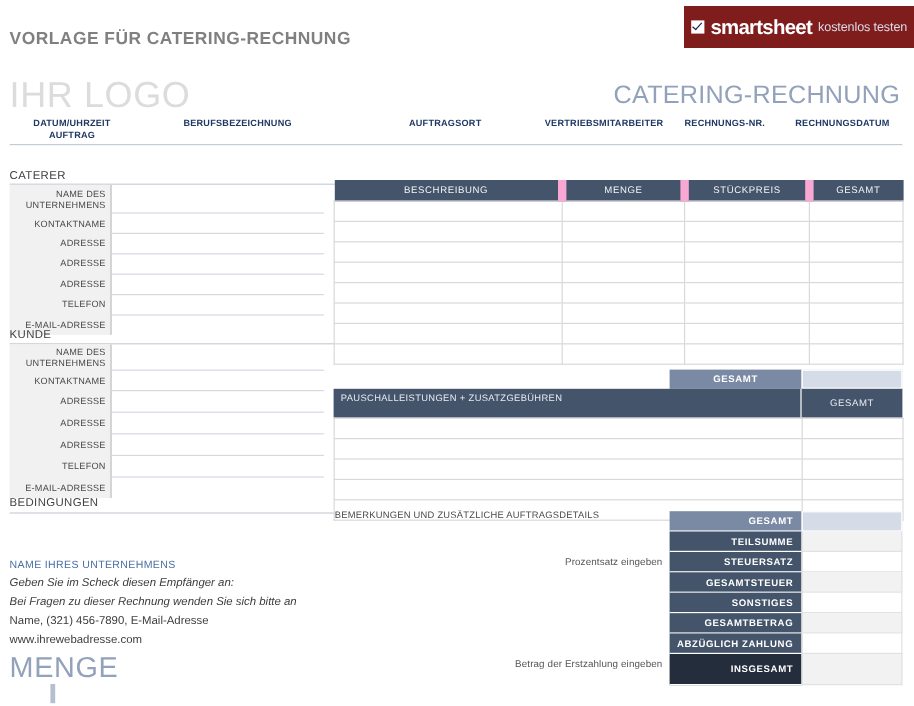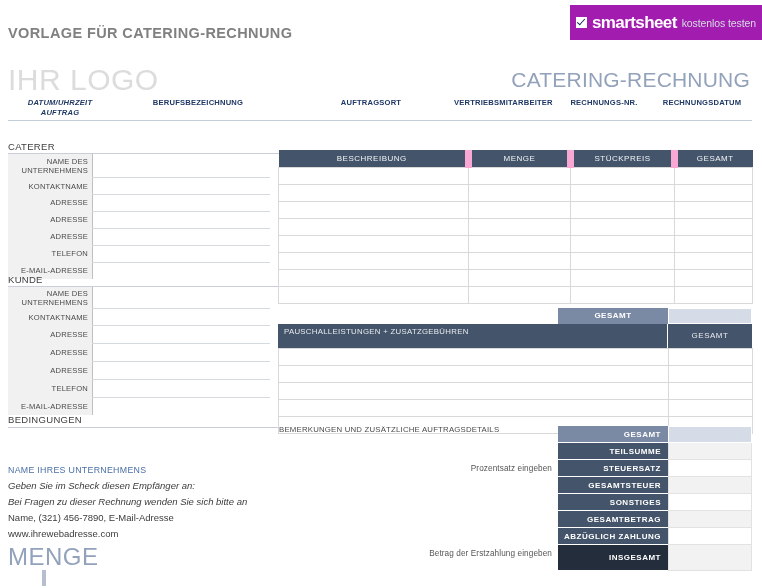--- a/index.html
+++ b/index.html
@@ -32,21 +32,21 @@
     letter-spacing: 0.4px;
     color: #808080;
     white-space: nowrap;
   }
   #smartsheet-badge {
     position: absolute;
     left: 570px;
     top: 5px;
     width: 192px;
     height: 35px;
-    background: #a21caf;
+    background: #7f1d1d;
     display: flex;
     align-items: center;
     justify-content: center;
     gap: 5px;
   }
   #ss-check {
     width: 11px;
     height: 11px;
     background: #ffffff;
     position: relative;
@@ -302,21 +302,21 @@
     <span id="ss-check"></span>
     <span id="ss-word">smartsheet</span>
     <span id="ss-tag">kostenlos testen</span>
   </div>
 </div>
 
 <div id="logo-placeholder">IHR LOGO</div>
 <div id="invoice-heading">CATERING-RECHNUNG</div>
 
 <div id="header-strip">
-  <div class="hcol" style="left:4px;width:96px;font-style:italic;">DATUM/UHRZEIT AUFTRAG</div>
+  <div class="hcol" style="left:4px;width:96px;">DATUM/UHRZEIT AUFTRAG</div>
   <div class="hcol" style="left:120px;width:140px;">BERUFSBEZEICHNUNG</div>
   <div class="hcol" style="left:300px;width:126px;">AUFTRAGSORT</div>
   <div class="hcol" style="left:446px;width:90px;">VERTRIEBSMITARBEITER</div>
   <div class="hcol" style="left:552px;width:88px;">RECHNUNGS-NR.</div>
   <div class="hcol" style="left:644px;width:100px;">RECHNUNGSDATUM</div>
 </div>
 
 <div class="section-title" style="left:8px;top:141px;">CATERER</div>
 <div class="section-rule" style="left:8px;top:153px;width:744px;"></div>
 

